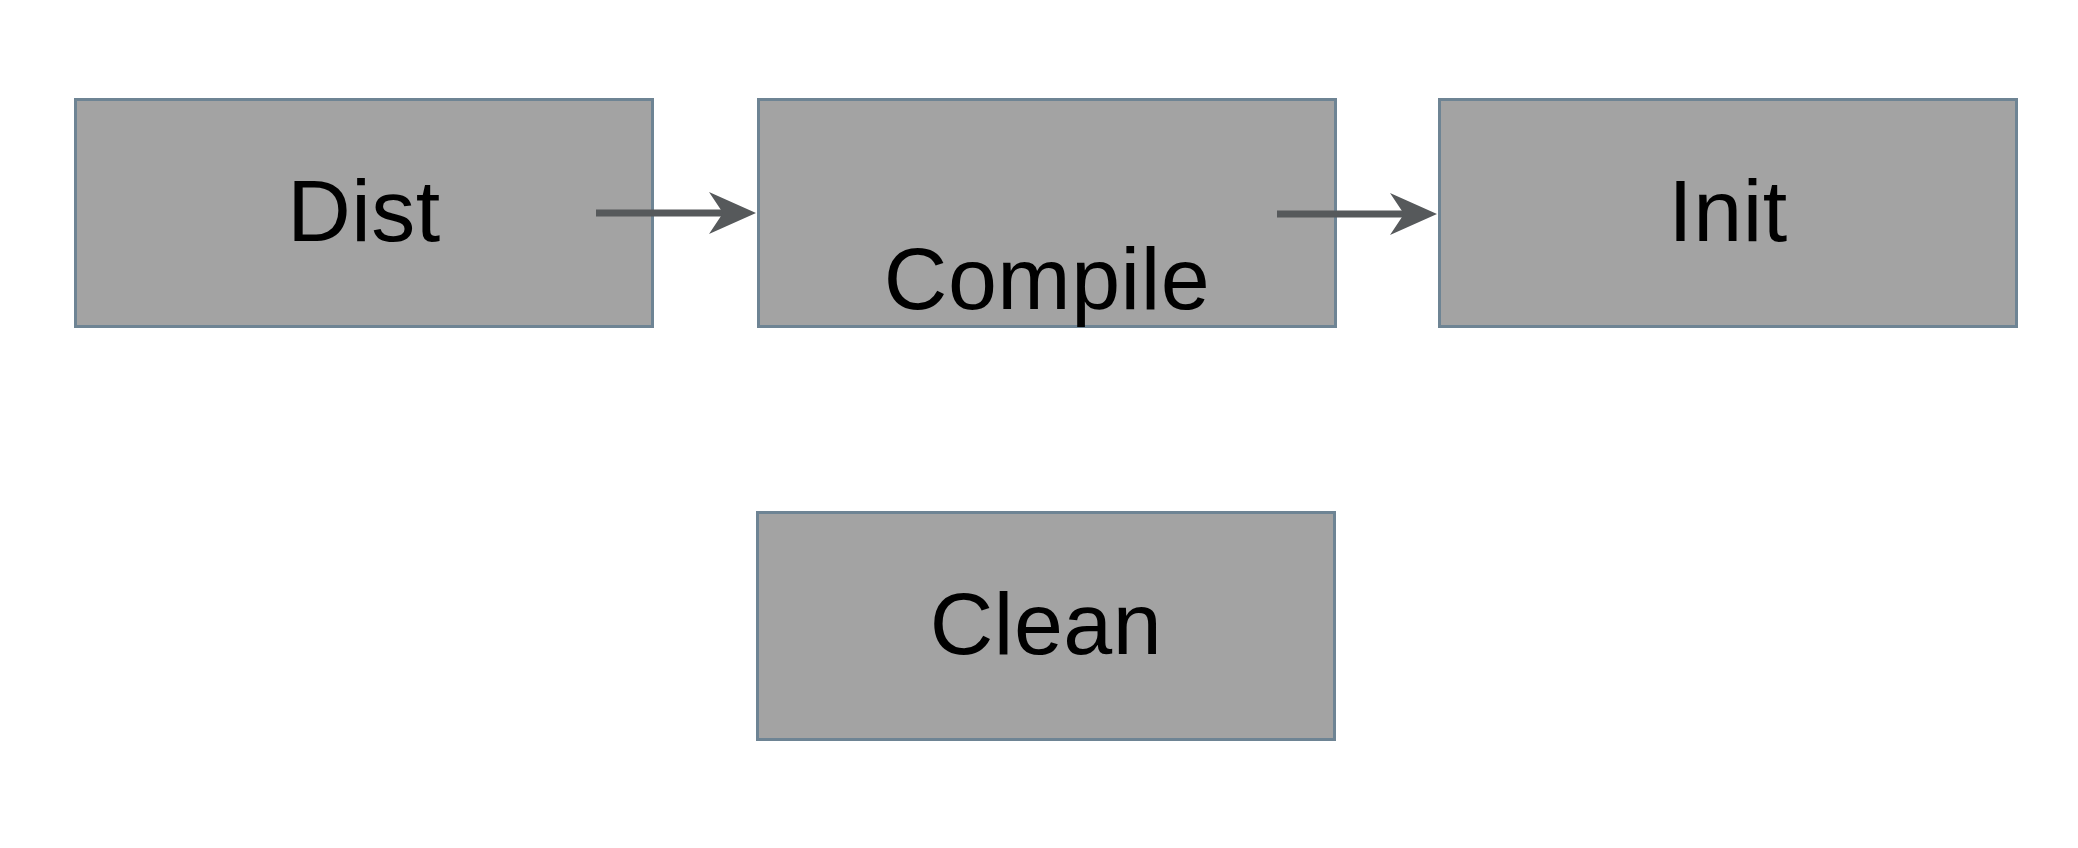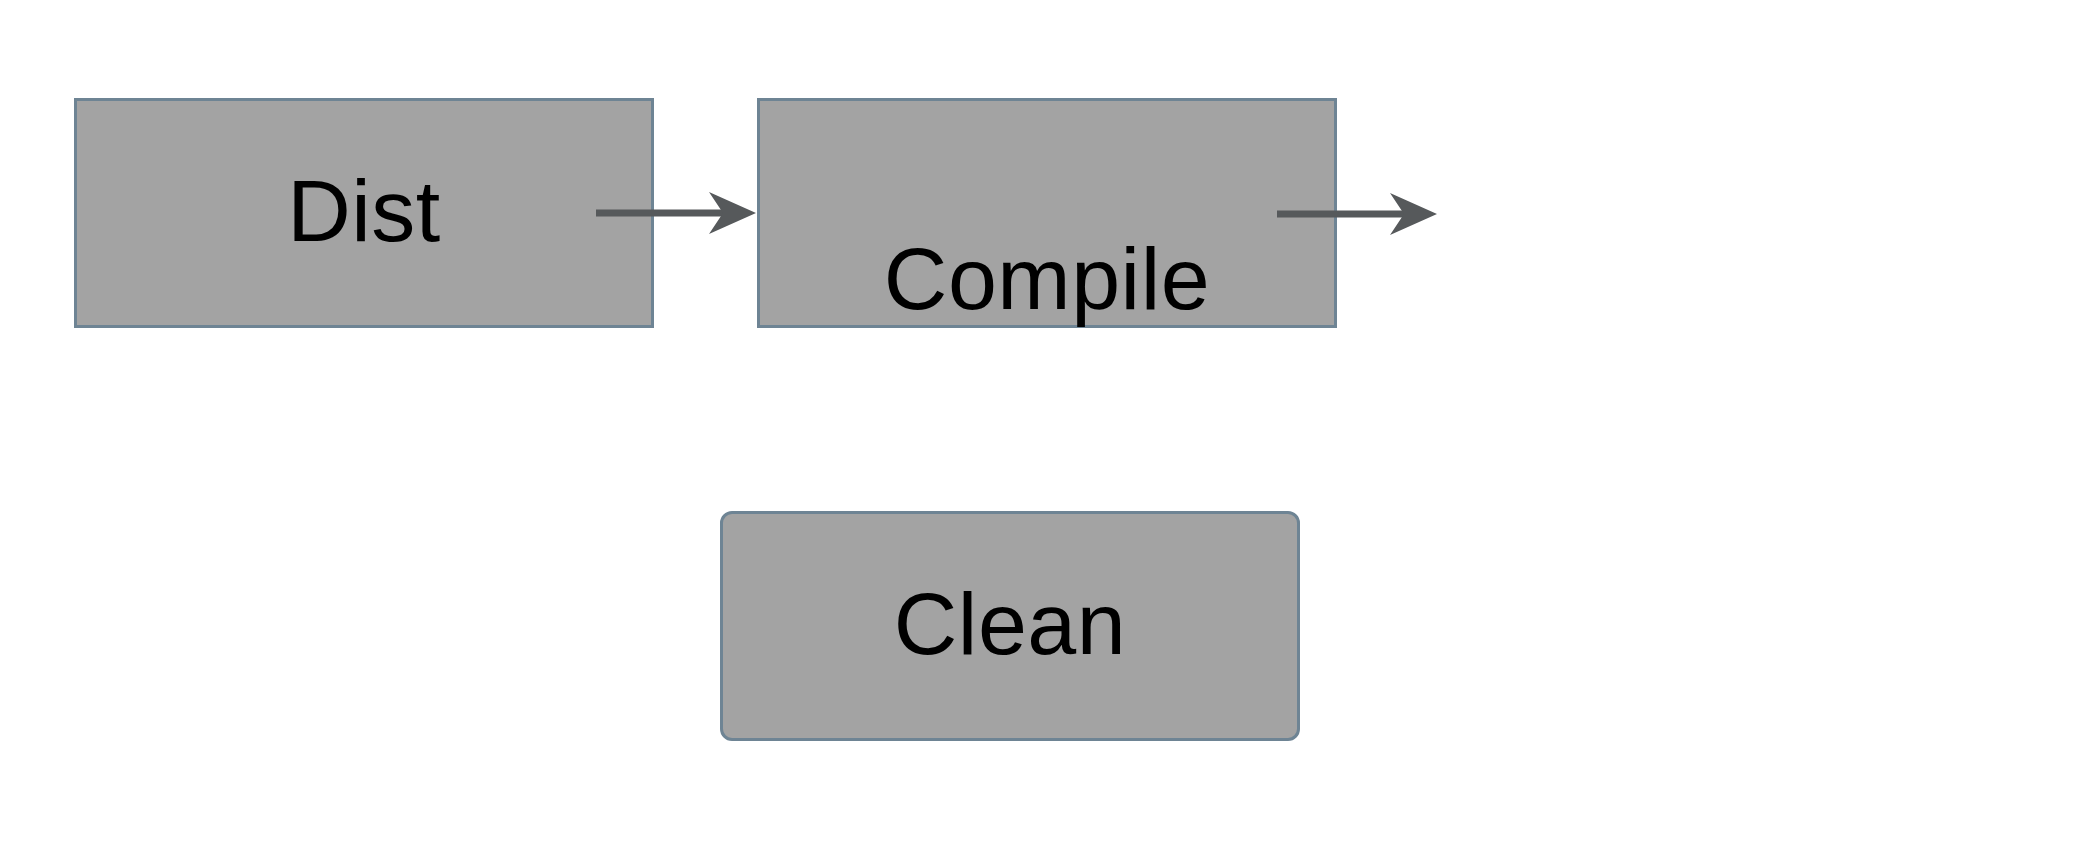--- a/index.html
+++ b/index.html
@@ -30,21 +30,21 @@
     font-size: 88px;
     line-height: 1;
     color: #000000;
     letter-spacing: 0.5px;
     white-space: nowrap;
     transform: translateY(-2px);
   }
   #node-dist    { left: 74px;   top: 98px;  }
   #node-compile { left: 757px;  top: 98px; align-items: flex-end;  }
   #node-init    { left: 1438px; top: 98px;  }
-  #node-clean   { left: 720px;  top: 511px; border-radius: 12px; }
+  #node-clean   { left: 756px;  top: 511px; }
   .edge {
     position: absolute;
     width: 161px;
     height: 60px;
   }
   #edge-dist-compile  { left: 596px;  top: 183px; }
   #edge-compile-init  { left: 1277px; top: 184px; }
 </style>
 </head>
 <body>
@@ -52,20 +52,23 @@
 <div class="canvas">
 
   <div class="node" id="node-dist">
     <span class="label">Dist</span>
   </div>
 
   <div class="node" id="node-compile">
     <span class="label">Compile</span>
   </div>
 
+  <div class="node" id="node-init">
+    <span class="label">Init</span>
+  </div>
 
   <div class="node" id="node-clean">
     <span class="label">Clean</span>
   </div>
 
   <svg class="edge" id="edge-dist-compile" viewBox="0 0 161 60">
     <line x1="0" y1="30" x2="129" y2="30" stroke-width="7" stroke="#56595b"></line>
     <polygon points="160,30 113,9 127,30 113,51" fill="#56595b"></polygon>
   </svg>
 

